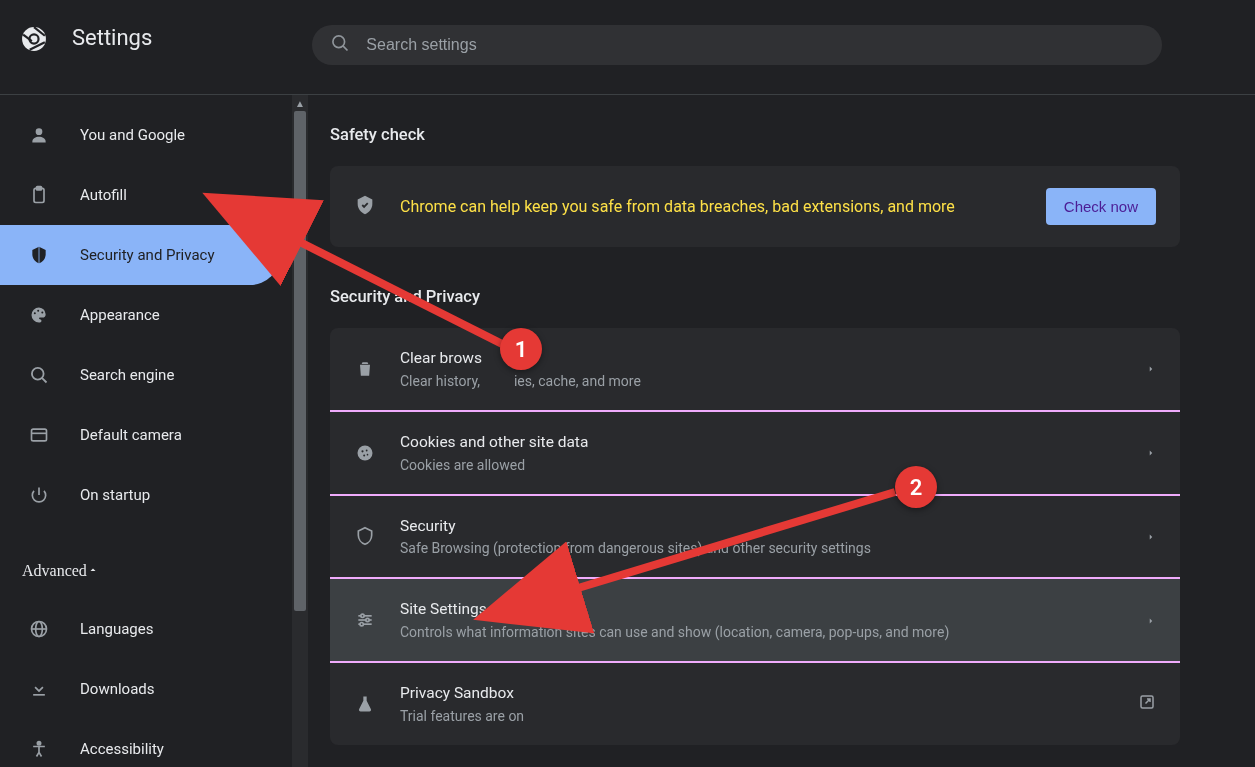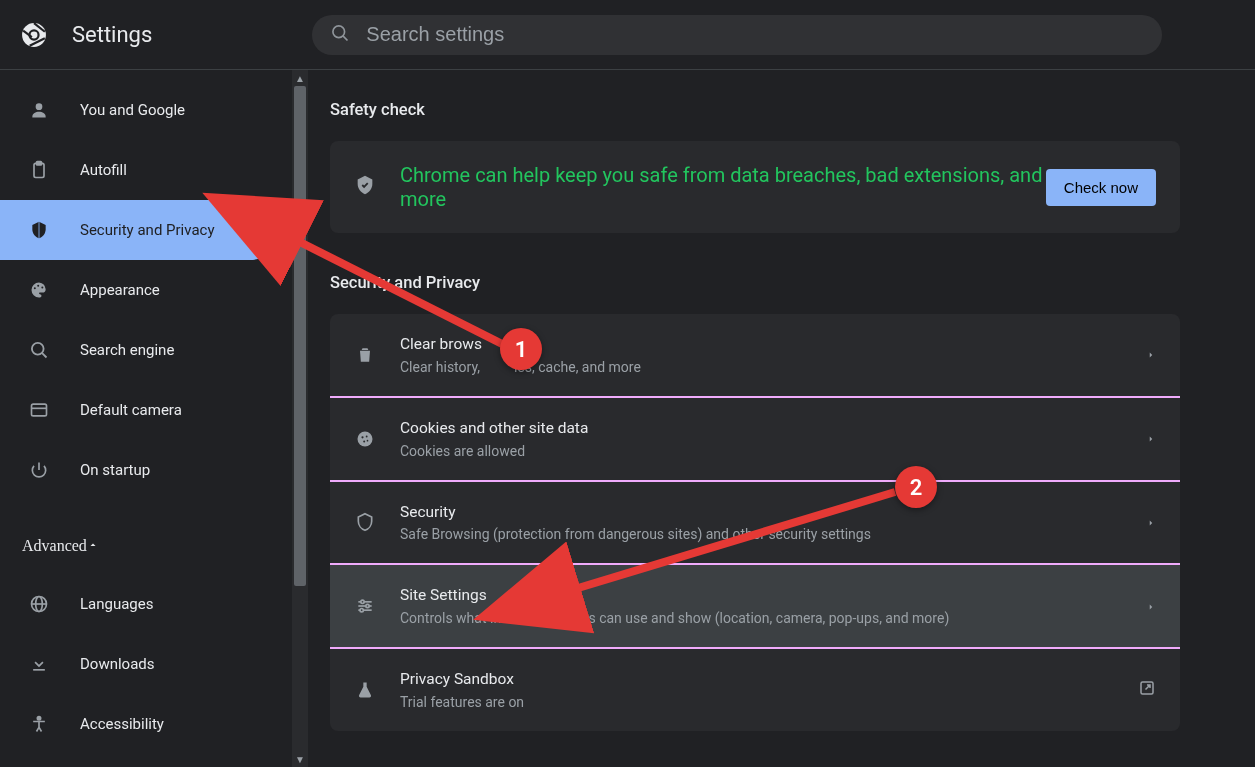--- a/index.html
+++ b/index.html
@@ -8,23 +8,23 @@
     height: 767px;
     background: #202124;
     font-family: Roboto, "Segoe UI", Arial, sans-serif;
     color: #e8eaed;
     overflow: hidden;
     position: relative;
   }
   .header {
     height: 70px;
     display: flex;
-    align-items: center;
     padding: 0 20px;
     border-bottom: 1px solid #3c4043;
+    margin-top: 25px;
   }
   .logo {
     width: 28px; height: 28px;
     margin-right: 24px;
     display:flex; align-items:center; justify-content:center;
   }
   .title {
     font-size: 22px;
     font-weight: 400;
     color: #e8eaed;
@@ -38,21 +38,21 @@
     display: flex;
     align-items: center;
     padding: 0 18px;
   }
   .search-wrap svg { opacity: .9; }
   .search-input {
     background: transparent;
     border: none;
     outline: none;
     color: #bdc1c6;
-    font-size: 20px;
+    font-size: 16px;
     margin-left: 16px;
     flex: 1;
   }
   .search-input::placeholder { color: #9aa0a6; }
 
   .body {
     display: flex;
     height: calc(100% - 70px);
     position: relative;
   }
@@ -136,26 +136,26 @@
     display:flex;
     align-items:center;
     padding: 22px 24px;
   }
   .safety-row .icon {
     margin-right: 24px;
     color:#9aa0a6;
   }
   .safety-row .text {
     flex:1;
-    font-size:20px;
-    color:#22c55e;
+    font-size:16px;
+    color:#fde047;
   }
   .btn-check {
     background:#8ab4f8;
-    color:#000000;
+    color:#4c1d95;
     border:none;
     padding:10px 18px;
     border-radius:4px;
     font-size:15px;
     cursor:pointer;
   }
   .list-item {
     display:flex;
     align-items:center;
     padding:18px 24px;

